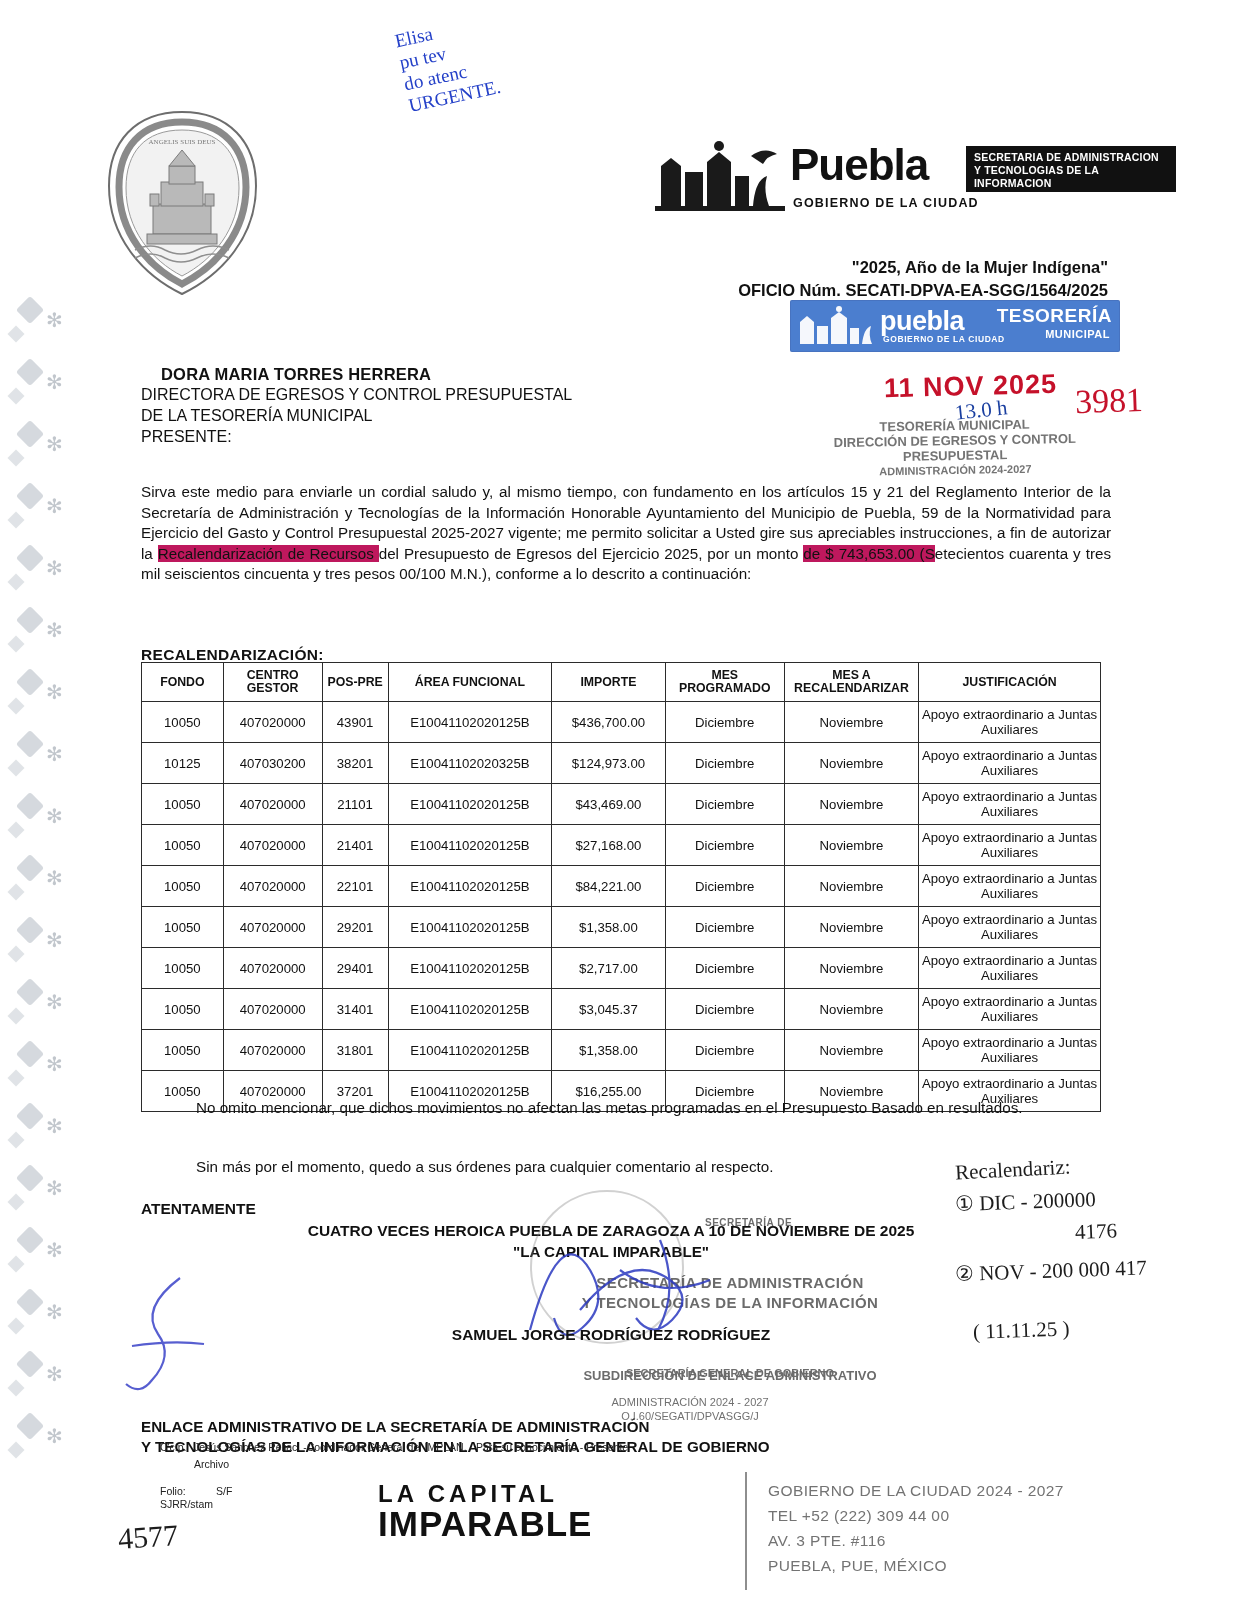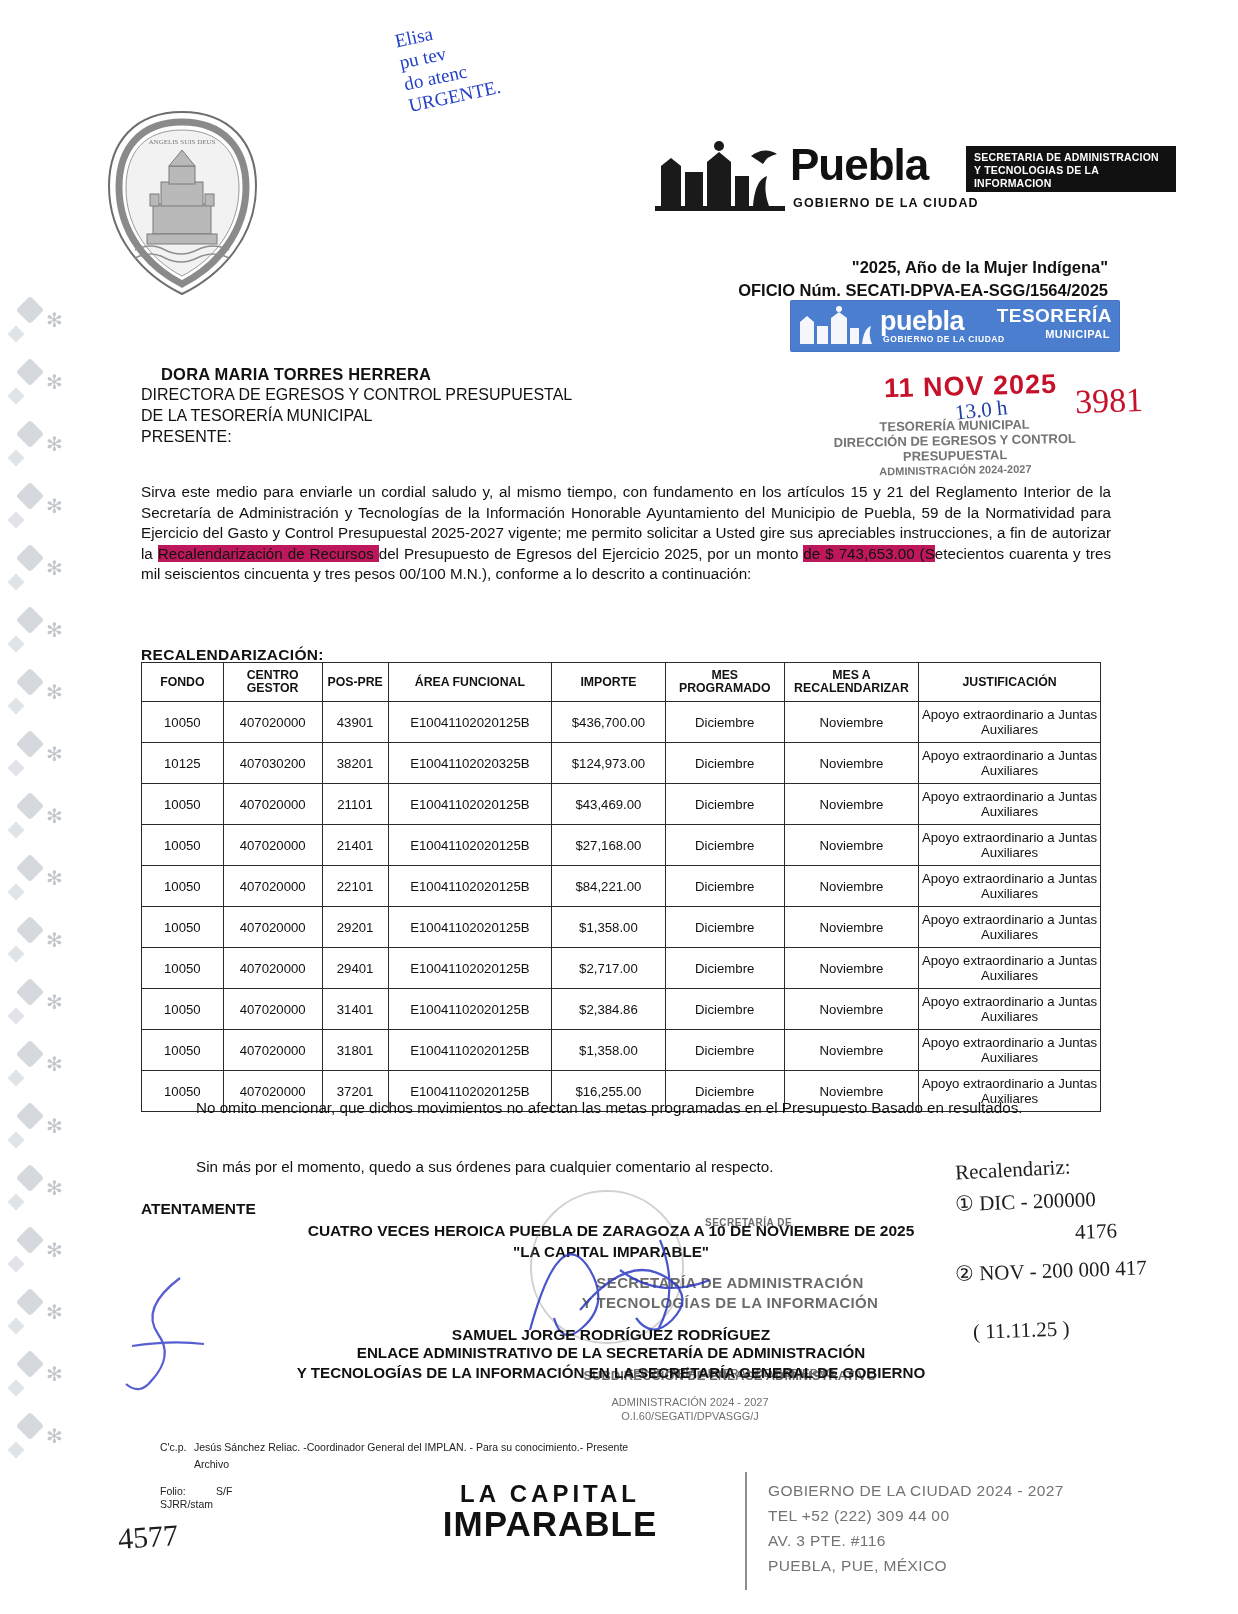--- a/index.html
+++ b/index.html
@@ -129,21 +129,21 @@
   .after-2{
     position:absolute;left:141px;top:1158px;width:800px;font-size:15.2px;
   }
 
   
   .atte{position:absolute;left:141px;top:1200px;width:940px;text-align:left;font-size:15.5px;font-weight:bold;}
   .place{position:absolute;left:141px;top:1222px;width:940px;text-align:center;font-size:15.5px;font-weight:bold;}
   .lema{position:absolute;left:141px;top:1243px;width:940px;text-align:center;font-size:15.2px;font-weight:bold;}
 
   .signer{position:absolute;left:141px;top:1326px;width:940px;text-align:center;font-size:15.5px;font-weight:bold;}
-  .signer-rol{position:absolute;left:141px;top:1343px;width:940px;text-align:center;font-size:15.2px;font-weight:bold;line-height:20px;}
+  .signer-rol{position:absolute;left:141px;top:1417px;width:940px;font-size:15.2px;font-weight:bold;line-height:20px;}
 
   
   .seal{
     position:absolute;left:520px;top:1195px;width:420px;height:175px;color:#3a3a3a;opacity:.75;
     font-size:13px;font-weight:bold;text-align:center;line-height:20px;
   }
   .seal .s1{position:absolute;left:185px;top:18px;font-size:10px;letter-spacing:.5px;}
   .seal .s2{position:absolute;left:0;top:78px;width:420px;font-size:15px;letter-spacing:.4px;}
   .seal .s3{position:absolute;left:0;top:98px;width:420px;font-size:15px;letter-spacing:.4px;}
   .seal .s4{position:absolute;left:30px;top:148px;width:360px;font-size:13px;margin-top:23px;}
@@ -182,21 +182,21 @@
   .hand-bottom-left{
     position:absolute;left:118px;top:1520px;font-size:30px;color:#1d1d1d;font-family:"Liberation Serif",serif;
     transform:rotate(-4deg);
   }
   .sig-left{
     position:absolute;left:120px;top:1270px;width:110px;height:140px;
   }
 
   
   .footer-logo{
-    position:absolute;left:395px;top:1480px;width:310px;text-align:center;
+    position:absolute;left:378px;top:1480px;width:310px;
   }
   .fl-1{font-size:24px;font-weight:bold;letter-spacing:4px;}
   .fl-2{font-size:35px;font-weight:bold;letter-spacing:1px;margin-top:-4px;}
   .footer-div{
     position:absolute;left:745px;top:1472px;width:2px;height:118px;background:#8e8e8e;
   }
   .footer-info{
     position:absolute;left:768px;top:1478px;font-size:15.5px;line-height:25px;color:#737373;letter-spacing:.4px;
   }
 </style>
@@ -477,21 +477,21 @@
         <td>$2,717.00</td>
         <td>Diciembre</td>
         <td>Noviembre</td>
         <td class="just">Apoyo extraordinario a Juntas Auxiliares</td>
       </tr>
       <tr>
         <td>10050</td>
         <td>407020000</td>
         <td>31401</td>
         <td>E10041102020125B</td>
-        <td>$2,384.86</td>
+        <td>$3,045.37</td>
         <td>Diciembre</td>
         <td>Noviembre</td>
         <td class="just">Apoyo extraordinario a Juntas Auxiliares</td>
       </tr>
       <tr>
         <td>10050</td>
         <td>407020000</td>
         <td>31801</td>
         <td>E10041102020125B</td>
         <td>$1,358.00</td>

